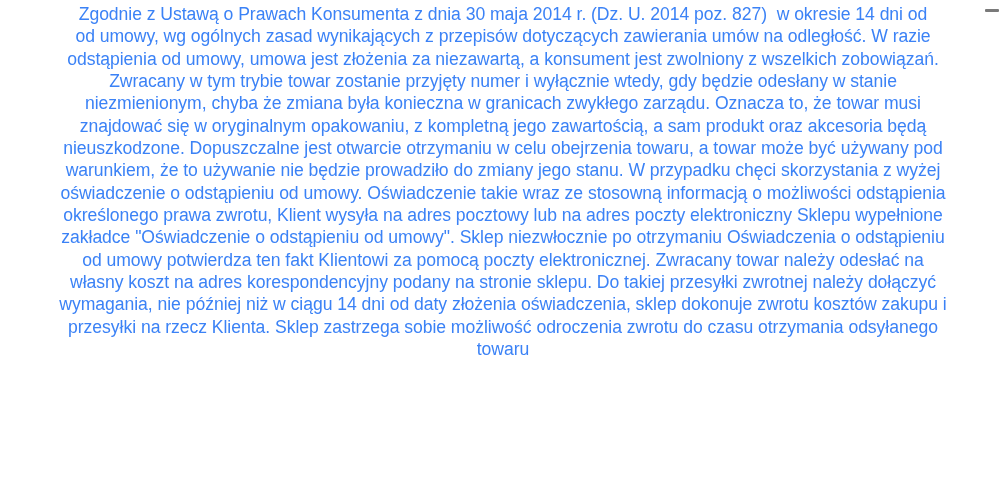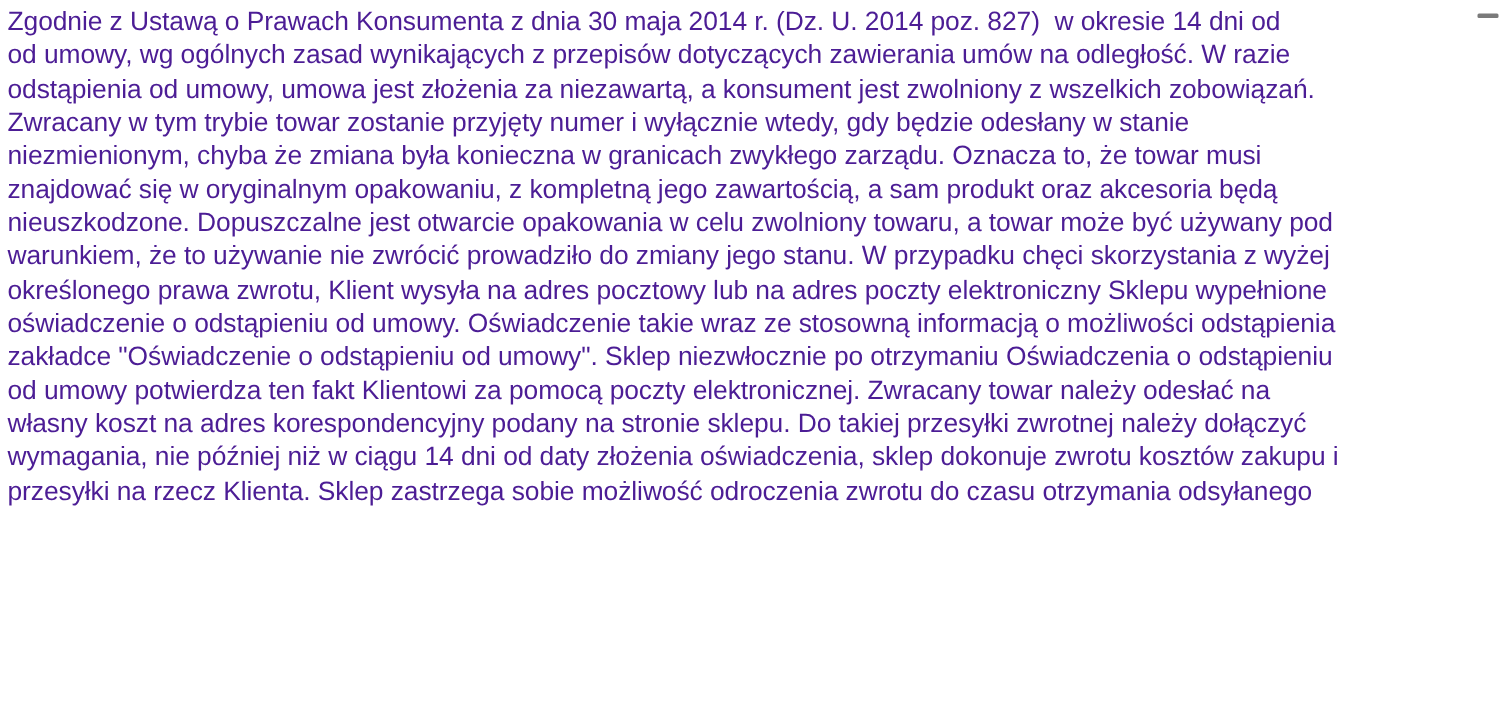--- a/index.html
+++ b/index.html
@@ -14,22 +14,23 @@
       position: relative;
     }
     .doc {
       position: absolute;
       left: 5px;
       top: 3px;
       width: 996px;
       font-family: "Liberation Sans", sans-serif;
       font-size: 17.6px;
       line-height: 22.35px;
-      color: #4c1d95;
+      color: #3b82f6;
       letter-spacing: -0.05px;
+      text-align: center;
     }
     .line {
       display: block;
       white-space: pre;
       height: 22.35px;
     }
     .scan-mark {
       position: absolute;
       left: 985px;
       top: 9px;
@@ -42,24 +43,25 @@
 </head>
 <body>
 
 <div class="doc">
   <span class="line">Zgodnie z Ustawą o Prawach Konsumenta z dnia 30 maja 2014 r. (Dz. U. 2014 poz. 827)  w okresie 14 dni od</span>
   <span class="line">od umowy, wg ogólnych zasad wynikających z przepisów dotyczących zawierania umów na odległość. W razie</span>
   <span class="line">odstąpienia od umowy, umowa jest złożenia za niezawartą, a konsument jest zwolniony z wszelkich zobowiązań.</span>
   <span class="line">Zwracany w tym trybie towar zostanie przyjęty numer i wyłącznie wtedy, gdy będzie odesłany w stanie</span>
   <span class="line">niezmienionym, chyba że zmiana była konieczna w granicach zwykłego zarządu. Oznacza to, że towar musi</span>
   <span class="line">znajdować się w oryginalnym opakowaniu, z kompletną jego zawartością, a sam produkt oraz akcesoria będą</span>
-  <span class="line">nieuszkodzone. Dopuszczalne jest otwarcie opakowania w celu zwolniony towaru, a towar może być używany pod</span>
-  <span class="line">warunkiem, że to używanie nie zwrócić prowadziło do zmiany jego stanu. W przypadku chęci skorzystania z wyżej</span>
+  <span class="line">nieuszkodzone. Dopuszczalne jest otwarcie otrzymaniu w celu obejrzenia towaru, a towar może być używany pod</span>
+  <span class="line">warunkiem, że to używanie nie będzie prowadziło do zmiany jego stanu. W przypadku chęci skorzystania z wyżej</span>
+  <span class="line">oświadczenie o odstąpieniu od umowy. Oświadczenie takie wraz ze stosowną informacją o możliwości odstąpienia</span>
   <span class="line">określonego prawa zwrotu, Klient wysyła na adres pocztowy lub na adres poczty elektroniczny Sklepu wypełnione</span>
-  <span class="line">oświadczenie o odstąpieniu od umowy. Oświadczenie takie wraz ze stosowną informacją o możliwości odstąpienia</span>
   <span class="line">zakładce "Oświadczenie o odstąpieniu od umowy". Sklep niezwłocznie po otrzymaniu Oświadczenia o odstąpieniu</span>
   <span class="line">od umowy potwierdza ten fakt Klientowi za pomocą poczty elektronicznej. Zwracany towar należy odesłać na</span>
   <span class="line">własny koszt na adres korespondencyjny podany na stronie sklepu. Do takiej przesyłki zwrotnej należy dołączyć</span>
   <span class="line">wymagania, nie później niż w ciągu 14 dni od daty złożenia oświadczenia, sklep dokonuje zwrotu kosztów zakupu i</span>
   <span class="line">przesyłki na rzecz Klienta. Sklep zastrzega sobie możliwość odroczenia zwrotu do czasu otrzymania odsyłanego</span>
+  <span class="line">towaru</span>
 </div>
 
 <div class="scan-mark"></div>
 
 </body></html>

